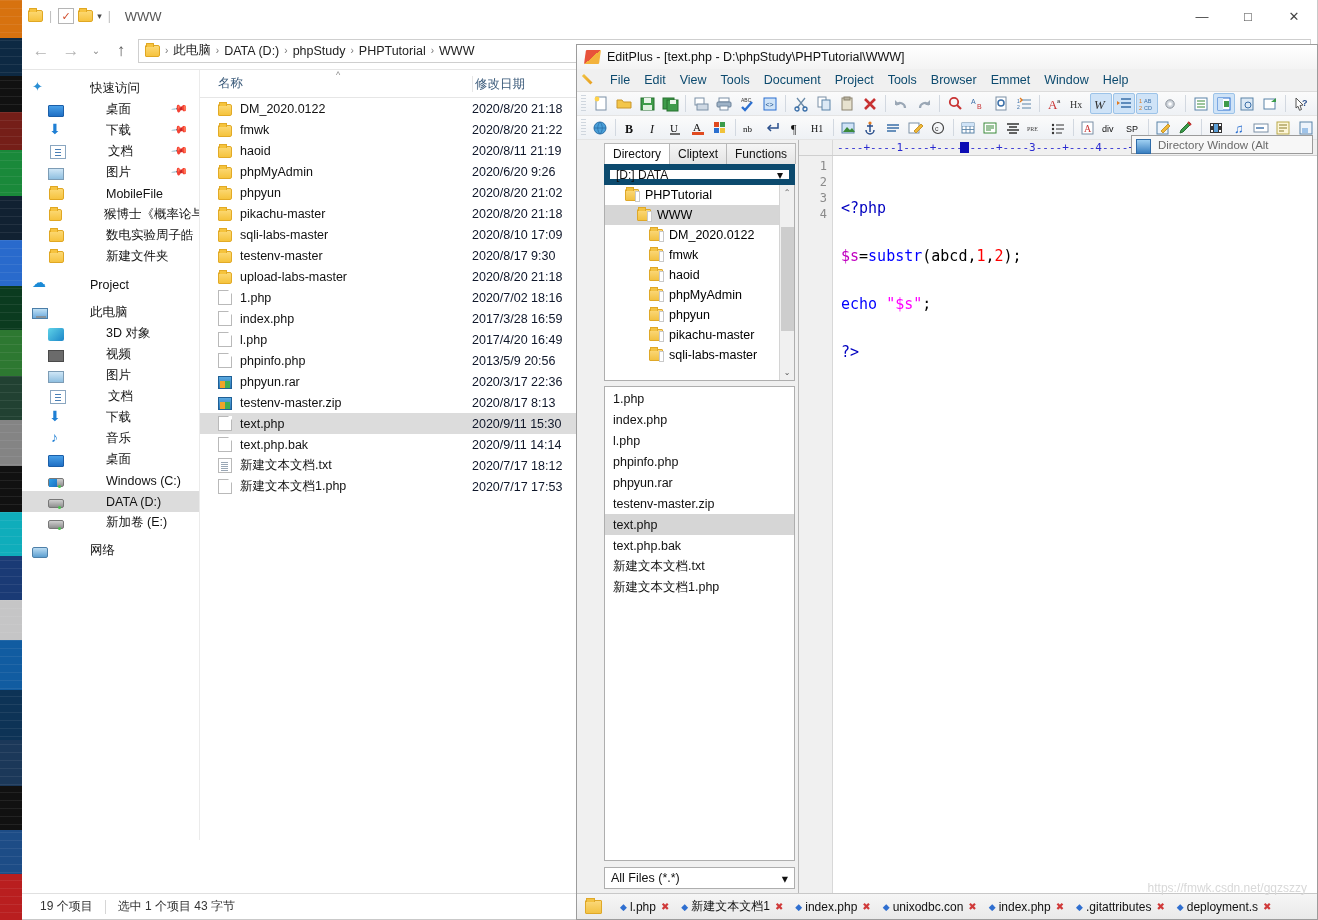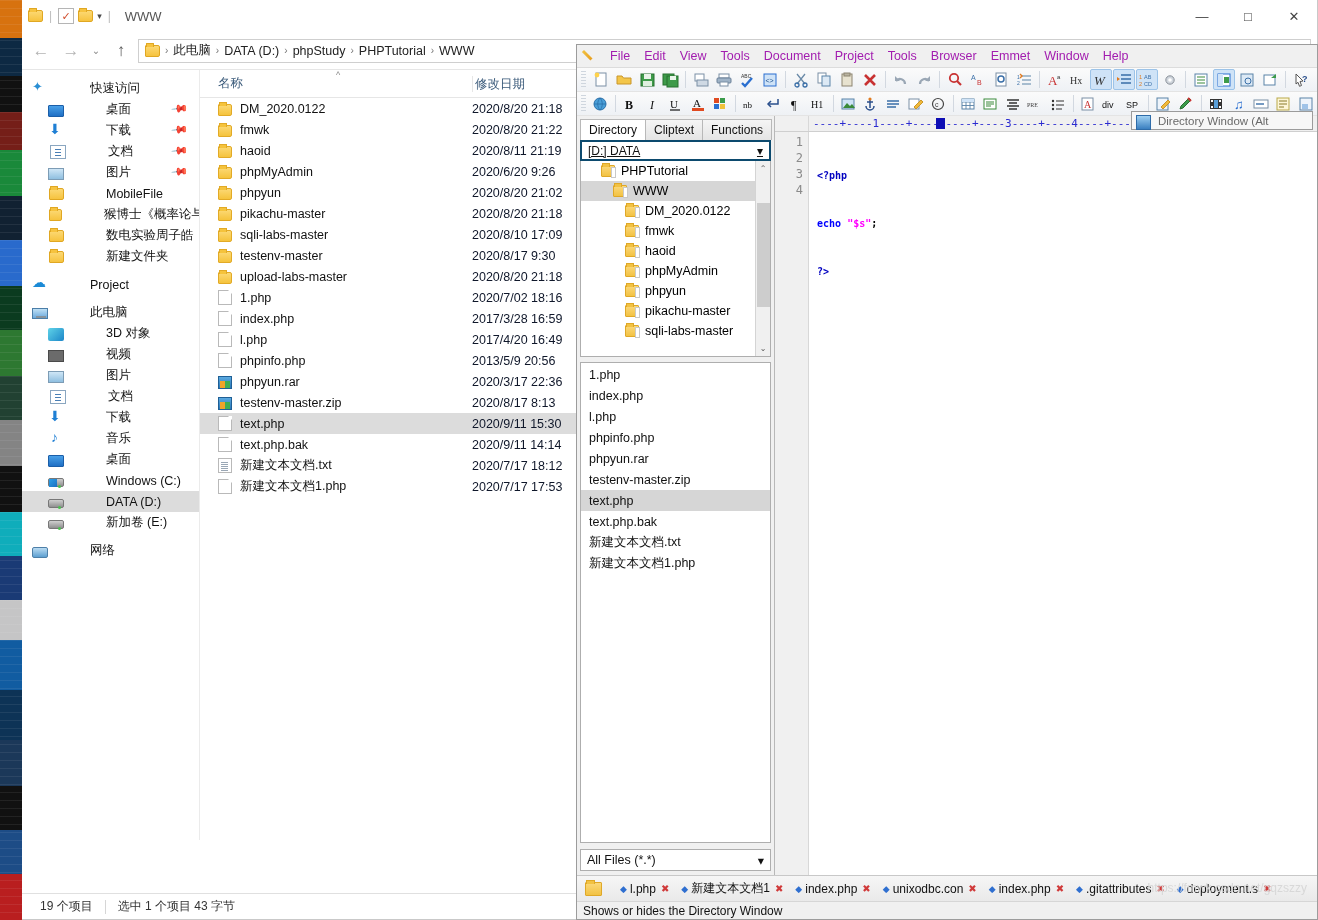--- a/index.html
+++ b/index.html
@@ -188,21 +188,21 @@
     background:linear-gradient(135deg,#e8523a 0 50%,#f3b23c 50% 100%);
     transform:skewX(-8deg); border-radius:1px;
   }
   .ep-menu {
     height:23px; display:flex; align-items:center; gap:0; padding-left:6px;
     border-bottom:1px solid #dcdcdc; font-size:12.5px;
   }
   .pencil { width:14px;height:14px;position:relative;margin-right:6px;}
   .pencil::before{content:""; position:absolute; left:1px; top:1px; width:12px;height:3px;
     background:linear-gradient(90deg,#f0c040,#e8a020); transform:rotate(45deg); transform-origin:left top;}
-  .mi { padding:0 7px; color:#a21caf; line-height:23px; }
+  .mi { padding:0 7px; color:#0c4a6e; line-height:23px; }
 
   .ep-tb {
     height:24px; display:flex; align-items:center; gap:1px; padding-left:4px;
     border-bottom:1px solid #e4e4e4;
     background:linear-gradient(180deg,#fbfbfb,#eef1f5);
     position:relative; overflow:visible;
   }
   .grip { width:5px; height:18px; margin-right:3px;
     background:repeating-linear-gradient(180deg,#cfd6de 0 1px, transparent 1px 3px); }
   .tbsep { width:1px; height:17px; background:#d2d8e0; margin:0 3px; }
@@ -216,35 +216,35 @@
   .tip {
     position:absolute; right:4px; top:19px; height:19px; width:182px;
     border:1px solid #9b9b9b; background:#f7f7f7; color:#6a6a6a;
     font-size:11.5px; display:flex; align-items:center; padding-left:26px; z-index:40;
   }
   .tip::before{
     content:""; position:absolute; left:4px; top:3px; width:13px;height:13px;
     background:linear-gradient(180deg,#9fd0f2,#3a7fc0); border:1px solid #2e6ba8;
   }
 
-  .ep-main { flex:1; display:flex; min-height:0; }
+  .ep-main { flex:1; display:flex; min-height:0;margin-left:24px; }
   .ep-dirpane {
     width:198px; display:flex; flex-direction:column; border-right:1px solid #b8b8b8;
     background:#f0f0f0; padding:3px 3px 0 3px;
   }
   .dp-tabs { display:flex; height:21px; font-size:12px; }
   .dp-tab {
     padding:0 8px; line-height:20px; border:1px solid #b8b8b8; border-bottom:none;
     background:linear-gradient(180deg,#f5f5f5,#e4e4e4); margin-right:-1px; color:#111;
   }
   .dp-tab.active { background:#fff; }
   .dp-combo {
-    height:21px; border:2px solid #0c4a6e; background:#fff; margin-top:0;
+    height:21px; border:6px solid #0c4a6e; background:#fff; margin-top:0;
     display:flex; align-items:center; justify-content:space-between; padding:0 6px;
-    font-size:12px; color:#111;text-decoration:underline;
+    font-size:12px; color:#111;
   }
   .dp-tree {
     height:196px; border:1px solid #aeaeae; border-top:none; background:#fff;
     position:relative; overflow:hidden; font-size:12.5px;
   }
   .dt-row { height:20px; display:flex; align-items:center; gap:6px; }
   .dt-row.sel { background:#d6d6d6; }
   .dfold { width:14px;height:12px; position:relative; flex:0 0 14px;
     background:linear-gradient(180deg,#fbd87a,#f2c243); border:1px solid #dfa828; border-radius:1px;}
   .dfold::before{content:""; position:absolute;left:0;top:-3px;width:6px;height:3px;
@@ -280,22 +280,22 @@
   .ruler .marks { white-space:pre; padding-left:4px; letter-spacing:0px; }
   .caretmark { position:absolute; left:161px; top:2px; width:9px; height:11px; background:#0d0db4; }
   .code-area { flex:1; display:flex; background:#fff; position:relative; overflow:hidden; }
   .gutter {
     width:34px; background:#f0f0f0; border-right:1px solid #d8d8d8;
     font-family:"DejaVu Sans Mono", monospace; font-size:12px; color:#8a8a8a;
     text-align:right; padding-top:2px;
   }
   .gutter div { height:16px; line-height:16px; padding-right:5px; position:relative; }
   .code {
-    flex:1; font-family:"DejaVu Sans Mono", monospace; font-size:10px;
-    padding:4px 0 0 8px; line-height:16px; white-space:pre;font-weight:bold;
+    flex:1; font-family:"DejaVu Sans Mono", monospace; font-size:15px;
+    padding:12px 0 0 8px; line-height:16px; white-space:pre;
   }
   .k-tag{color:#0000c0;} .k-var{color:#c000c0;} .k-fn{color:#0000ff;}
   .k-num{color:#ff0000;} .k-str{color:#ff00ff;} .k-kw{color:#0000ff;} .k-pl{color:#000;}
 
   .ep-tabs {
     height:26px; display:flex; align-items:center; gap:0; padding-left:4px;
     border-top:1px solid #c8c8c8; background:linear-gradient(180deg,#f6f6f6,#e9e9e9);
     font-size:12px; overflow:hidden;
   }
   .ep-tabs .tfolder { width:17px;height:14px; position:relative; margin:0 12px 0 4px;
@@ -607,20 +607,24 @@
 
   <div class="exp-status">
     <span>19 个项目</span>
     <span class="st-sep"></span>
     <span>选中 1 个项目  43 字节</span>
   </div>
 </div>
 
 <div id="editplus">
 
+  <div class="ep-title">
+    <span class="ep-logo"></span>
+    <span>EditPlus - [text.php - D:\phpStudy\PHPTutorial\WWW]</span>
+  </div>
 
   <div class="ep-menu">
     <span class="pencil"></span>
     <span class="mi">File</span>
     <span class="mi">Edit</span>
     <span class="mi">View</span>
     <span class="mi">Tools</span>
     <span class="mi">Document</span>
     <span class="mi">Project</span>
     <span class="mi">Tools</span>
@@ -1095,20 +1099,21 @@
       </div>
       <div class="code-area">
         <div class="gutter">
           <div>1</div>
           <div><span>2</span></div>
           <div>3</div>
           <div>4</div>
         </div>
         <div class="code">
           <div><span class="k-tag">&lt;?php</span></div>
+          <div><span class="k-var">$s</span><span class="k-pl">=</span><span class="k-fn">substr</span><span class="k-pl">(abcd,</span><span class="k-num">1</span><span class="k-pl">,</span><span class="k-num">2</span><span class="k-pl">);</span></div>
           <div><span class="k-kw">echo</span><span class="k-pl"> </span><span class="k-str">"$s"</span><span class="k-pl">;</span></div>
           <div><span class="k-tag">?&gt;</span></div>
         </div>
       </div>
     </div>
   </div>
 
   <div class="ep-tabs" id="ep-file-tabs">
     <span class="tfolder"></span>
   <span class="etab">
@@ -1141,17 +1146,14 @@
         <span class="tl">.gitattributes</span>
         <span class="xmark">✖</span>
       </span>
       <span class="etab">
         <span class="diamond">◆</span>
         <span class="tl">deployment.s</span>
         <span class="xmark">✖</span>
       </span>
     </div>
 
-  <div class="ep-status">
-    <span>Shows or hides the Directory Window</span>
-  </div>
   <div class="watermark">https://fmwk.csdn.net/gqzszzy</div>
 </div>
 
 </body></html>

